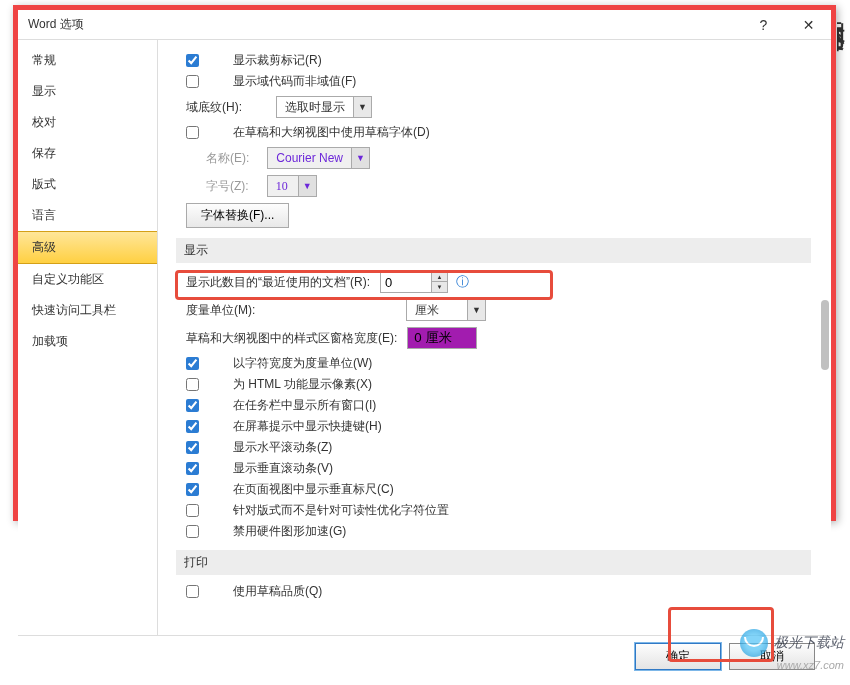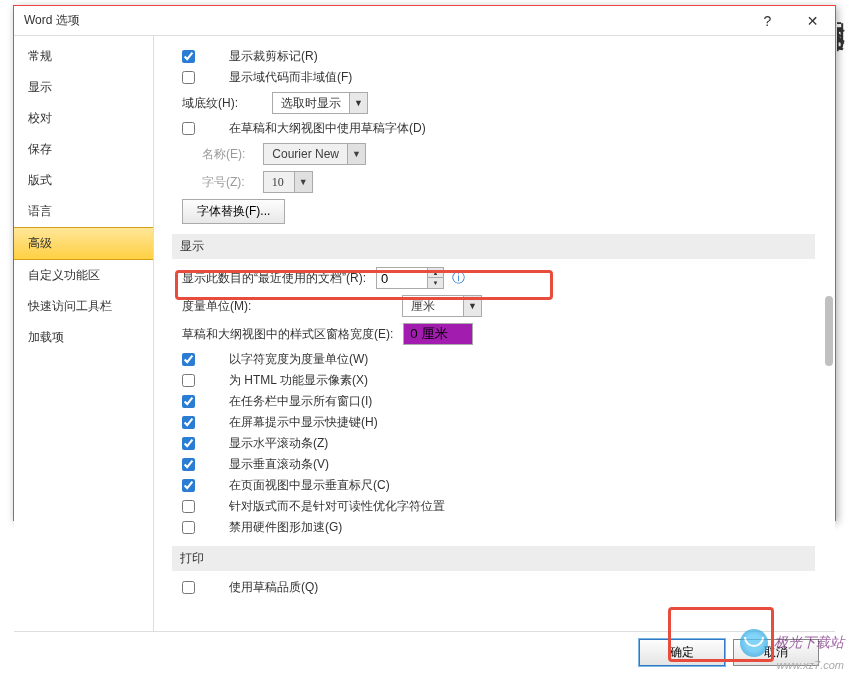--- a/index.html
+++ b/index.html
@@ -1,18 +1,18 @@
 <!DOCTYPE html>
 <html><head>
   <meta charset="utf-8">
   <style>
     * { box-sizing: border-box; margin: 0; padding: 0; }
     body { font-family: "Microsoft YaHei", "Segoe UI", sans-serif; font-size: 12px; background: #fff; color: #333; position: relative; width: 850px; height: 685px; overflow: hidden; }
     
-    .dialog { position: absolute; left: 13px; top: 5px; width: 823px; height: 516px; background: #fff; border: 1px solid #ef4444; box-shadow: 2px 2px 8px rgba(0,0,0,0.3); }
+    .dialog { position: absolute; left: 13px; top: 5px; width: 823px; height: 516px; background: #fff; border: 5px solid #ef4444; box-shadow: 2px 2px 8px rgba(0,0,0,0.3); }
     
     .titlebar { height: 30px; background: #fff; border-bottom: 1px solid #ddd; display: flex; align-items: center; padding-left: 10px; }
     .titlebar-text { flex: 1; font-size: 12px; }
     .titlebar-btn { width: 45px; height: 29px; display: flex; align-items: center; justify-content: center; font-size: 14px; cursor: pointer; }
     
     .dialog-body { display: flex; height: 595px; }
     
     .sidebar { width: 140px; background: #fff; border-right: 1px solid #ddd; padding-top: 5px; }
     .sidebar-item { padding: 7px 14px; cursor: pointer; font-size: 12px; }
     .sidebar-item.selected { background: linear-gradient(to bottom, #ffe699, #ffd042); border-top: 1px solid #d4a017; border-bottom: 1px solid #d4a017; }
@@ -23,21 +23,21 @@
     .checkbox-row input[type="checkbox"] { margin-right: 6px; width: 13px; height: 13px; accent-color: #2b7cd3; }
     .checkbox-row label { cursor: pointer; }
     
     .field-row { display: flex; align-items: center; margin: 6px 0; padding-left: 10px; }
     .field-row.indent { padding-left: 30px; }
     .field-label { margin-right: 10px; min-width: auto; }
     
     .dropdown { display: inline-flex; border: 1px solid #aaa; background: #fff; height: 22px; align-items: center; }
     .dropdown-text { padding: 0 8px; min-width: 60px; }
     .dropdown-arrow { width: 18px; height: 100%; border-left: 1px solid #aaa; background: #e8e8e8; display: flex; align-items: center; justify-content: center; font-size: 9px; cursor: pointer; }
-    .dropdown.disabled { background: #f0f0f0; color: #404040; }
+    .dropdown.disabled { background: #f0f0f0; color: #6d28d9; }
     .dropdown.disabled .dropdown-arrow { background: #e0e0e0; }
     
     .text-input { border: 1px solid #aaa; padding: 2px 6px; height: 22px; width: 70px; background: #a21caf; }
     
     .button { border: 1px solid #aaa; background: linear-gradient(to bottom, #fdfdfd, #e8e8e8); padding: 3px 14px; cursor: pointer; font-size: 12px; }
     
     .section-header { background: #ededed; padding: 4px 8px; margin: 10px 0 8px 0; font-size: 12px; }
     
     .red-box { border: 3px solid #e74c3c; border-radius: 4px; }
     .red-box-1 { position: absolute; left: 175px; top: 270px; width: 378px; height: 30px; pointer-events: none; z-index: 10; }
@@ -55,21 +55,21 @@
     .footer-btn { border: 1px solid #888; background: linear-gradient(to bottom, #fdfdfd, #e4e4e4); padding: 4px 30px; cursor: pointer; font-size: 12px; min-width: 72px; }
     .footer-btn.primary { border: 1px solid #3079c5; box-shadow: 0 0 0 1px #7db7e8; }
     
     .scrollbar-indicator { position: absolute; right: 2px; top: 260px; width: 8px; height: 70px; background: #c0c0c0; border-radius: 4px; }
     
     .bg-text { position: absolute; right: 0; top: 0; width: 13px; height: 685px; overflow: hidden; font-size: 28px; writing-mode: vertical-rl; color: #333; z-index: -1; }
     
     .watermark { position: absolute; right: 6px; bottom: 28px; display: flex; align-items: center; gap: 6px; opacity: 0.7; z-index: 20; }
     .watermark-logo { width: 28px; height: 28px; border-radius: 50%; background: radial-gradient(circle, #4fc3f7 40%, #0288d1 100%); position: relative; }
     .watermark-logo::after { content: ''; position: absolute; top: 8px; left: 4px; width: 16px; height: 8px; border: 2px solid #fff; border-top: none; border-radius: 0 0 16px 16px; }
-    .watermark-text { font-size: 14px; color: #701a75; font-style: italic; }
+    .watermark-text { font-size: 14px; color: #0f172a; font-style: italic; }
     .watermark-url { position: absolute; right: 6px; bottom: 14px; font-size: 11px; color: #aaa; font-style: italic; z-index: 20; }
     
     .disabled-text { color: #999; }
   </style>
 </head>
 <body>
 
 <div class="bg-text">文字内容示例</div>
 
 <div class="dialog">

